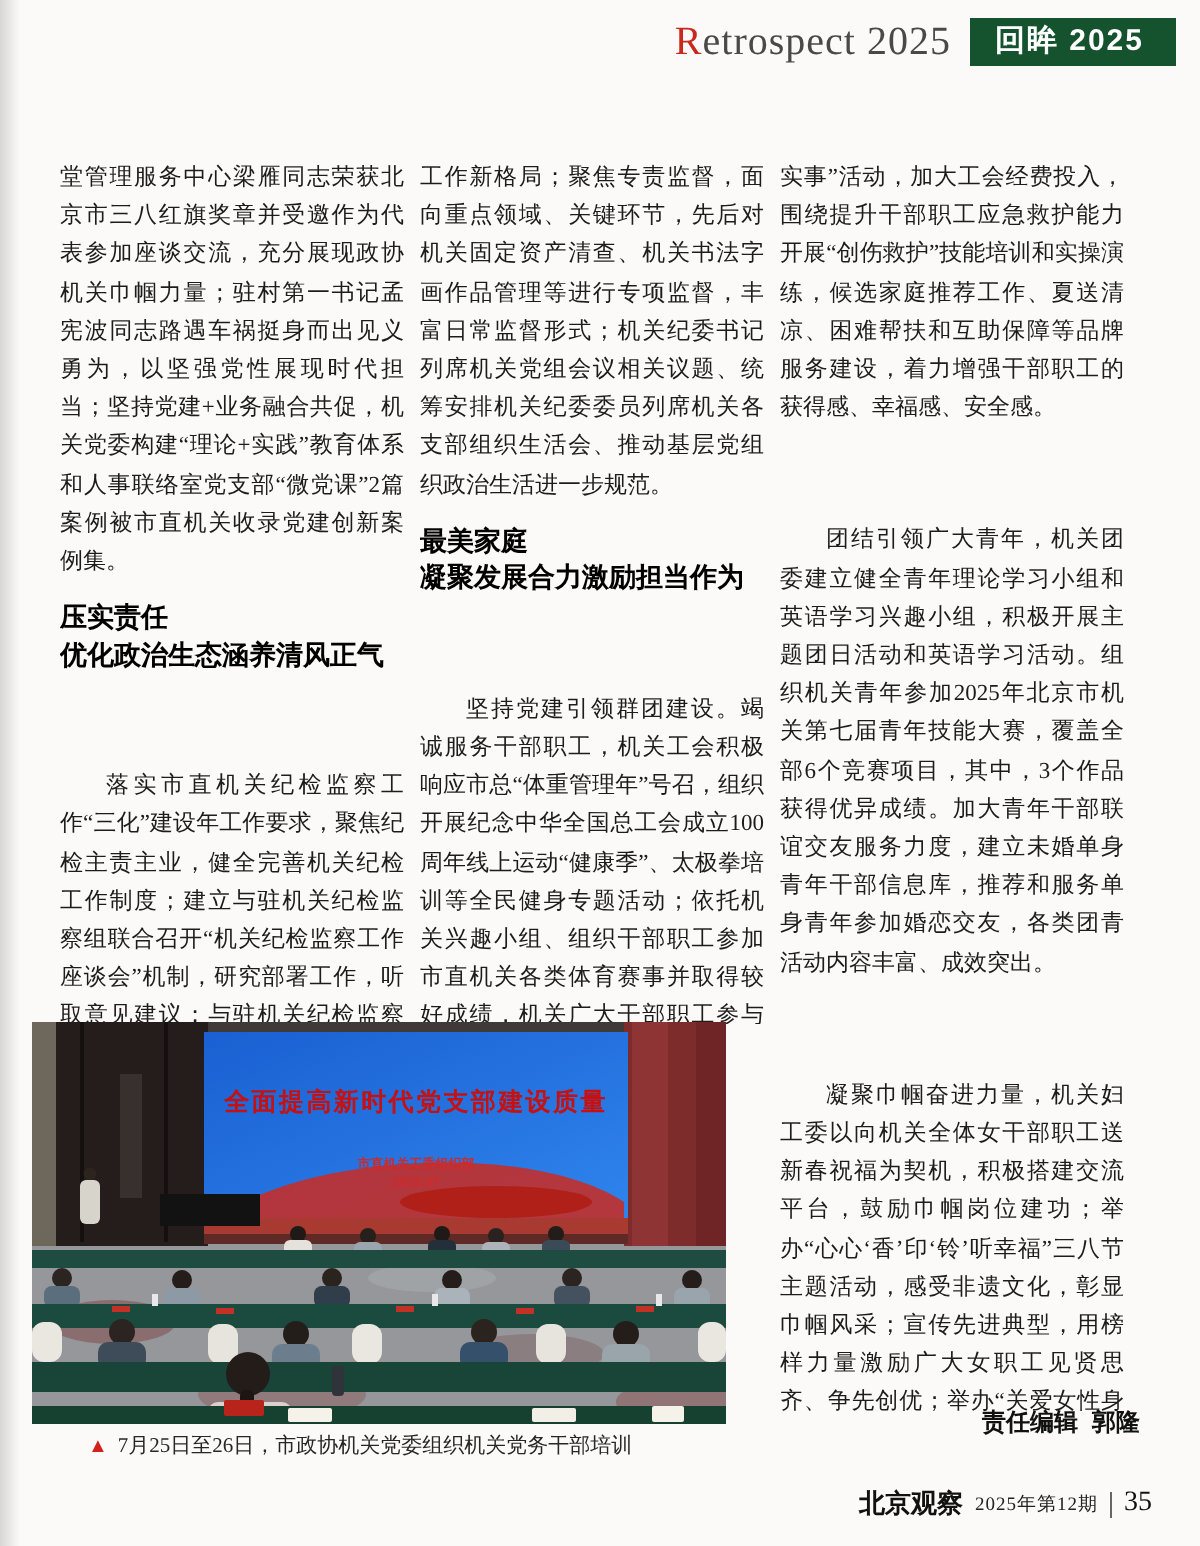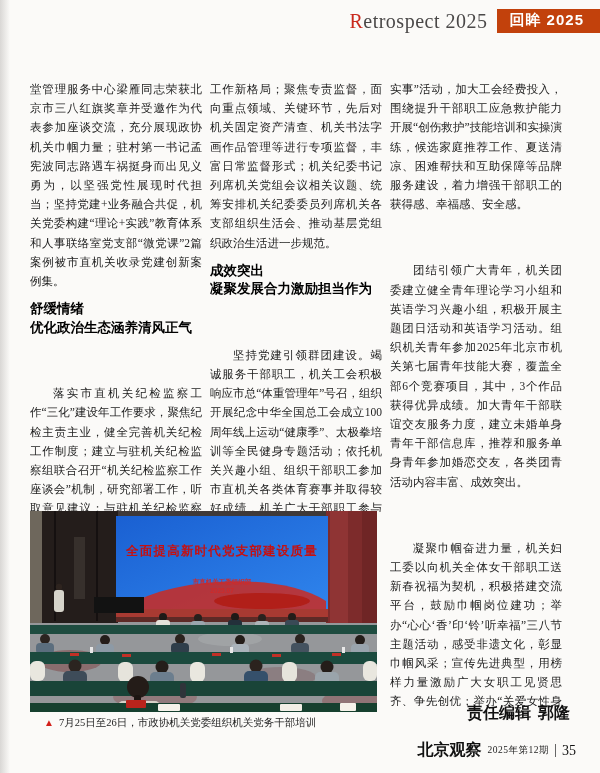--- a/index.html
+++ b/index.html
@@ -1,75 +1,75 @@
 <!DOCTYPE html>
 <html><head>
 <meta charset="utf-8">
 <style>
   html,body{margin:0;padding:0;background:#e9e8e6;}
   .page{position:relative;width:600px;height:773px;background:#fbfaf8;overflow:hidden;
         font-family:"Liberation Serif","DejaVu Serif",serif;color:#1e1e1e;margin:0 auto;}
   .edge-left{position:absolute;left:0;top:0;width:10px;height:100%;
         background:linear-gradient(90deg,#d9d7d5,rgba(255,255,255,0));}
   
-  .header{position:absolute;top:9px;right:0;display:flex;align-items:center;}
+  .header{position:absolute;top:9px;right:12px;display:flex;align-items:center;}
   .en-title{font-size:20px;color:#4a4848;letter-spacing:.5px;margin-right:10px;}
   .en-title .r{color:#c9291d;}
-  .badge{background:#c2410c;color:#fff;font-family:"Liberation Sans",sans-serif;
+  .badge{background:#14532d;color:#fff;font-family:"Liberation Sans",sans-serif;
         font-weight:bold;font-size:15px;padding:2px 16px 3px 12px;letter-spacing:1px;}
   
   .columns{position:absolute;left:30px;top:80px;width:541px;display:flex;gap:8px;}
   .col{width:172px;font-size:11.5px;line-height:19.2px;text-align:justify;color:#1c1c1c;}
   .col-1,.col-2{max-height:432px;overflow:hidden;}
   .col-3{max-height:626px;overflow:hidden;}
   p.para{margin:0;}
   p.indent{text-indent:2em;margin-top:47px;}
   .heading{font-family:"Liberation Sans","DejaVu Sans",sans-serif;font-weight:bold;
         font-size:13.5px;line-height:18.5px;color:#000;margin:9px 0 7px;text-align:left;}
   
-  .photo{position:absolute;left:30px;top:511px;width:347px;height:205px;overflow:hidden;}
+  .photo{position:absolute;left:16px;top:511px;width:347px;height:205px;overflow:hidden;}
   
   .caption{position:absolute;left:44px;top:716px;width:362px;font-size:10.5px;color:#262626;}
   .caption .tri{color:#d3201a;font-size:10px;margin-right:5px;}
   
   .editor{position:absolute;left:398px;top:703px;width:172px;text-align:right;
         font-family:"Liberation Sans","DejaVu Sans",sans-serif;font-weight:bold;
-        font-size:16px;color:#111;}
+        font-size:12px;color:#111;}
   .editor .name{margin-left:7px;}
   
   .footer{position:absolute;right:24px;bottom:12px;display:flex;align-items:center;gap:6px;}
-  .footer .mag{font-family:"Liberation Sans","DejaVu Sans",sans-serif;font-weight:bold;font-size:16px;color:#111;}
+  .footer .mag{font-family:"Liberation Sans","DejaVu Sans",sans-serif;font-weight:bold;font-size:13px;color:#111;}
   .footer .issue{font-size:9.5px;color:#222;letter-spacing:.5px;}
   .footer .sep{width:1px;height:13px;background:#666;}
   .footer .pg{font-size:14px;color:#111;}
 </style>
 </head>
 <body>
 
 <div class="page">
   <div class="edge-left"></div>
 
   <div class="header">
     <div class="en-title"><span class="r">R</span><span>etrospect 2025</span></div>
     <div class="badge">回眸 2025</div>
   </div>
 
   <div class="columns">
       <div class="col col-1">
         <p class="para"><span>堂管理服务中心梁雁同志荣获北京市三八红旗奖章并受邀作为代表参加座谈交流，充分展现政协机关巾帼力量；驻村第一书记孟宪波同志路遇车祸挺身而出见义勇为，以坚强党性展现时代担当；坚持党建+业务融合共促，机关党委构建“理论+实践”教育体系和人事联络室党支部“微党课”2篇案例被市直机关收录党建创新案例集。</span></p>
         <div class="heading">
-          <div class="heading-line">舒缓情绪</div>
+          <div class="heading-line">压实责任</div>
           <div class="heading-line">优化政治生态涵养清风正气</div>
         </div>
         <p class="para indent"><span>落实市直机关纪检监察工作“三化”建设年工作要求，聚焦纪检主责主业，健全完善机关纪检工作制度；建立与驻机关纪检监察组联合召开“机关纪检监察工作座谈会”机制，研究部署工作，听取意见建议；与驻机关纪检监察组共同研究制定《关于进一步加强驻市政协机关纪检监察组与市政协机关纪委协同联动的若干措施》，构建贯通协同、常态长效监督</span></p>
       </div>
       <div class="col col-2">
         <p class="para"><span>工作新格局；聚焦专责监督，面向重点领域、关键环节，先后对机关固定资产清查、机关书法字画作品管理等进行专项监督，丰富日常监督形式；机关纪委书记列席机关党组会议相关议题、统筹安排机关纪委委员列席机关各支部组织生活会、推动基层党组织政治生活进一步规范。</span></p>
         <div class="heading">
-          <div class="heading-line">成效突出</div>
+          <div class="heading-line">最美家庭</div>
           <div class="heading-line">凝聚发展合力激励担当作为</div>
         </div>
         <p class="para indent"><span>坚持党建引领群团建设。竭诚服务干部职工，机关工会积极响应市总“体重管理年”号召，组织开展纪念中华全国总工会成立100周年线上运动“健康季”、太极拳培训等全民健身专题活动；依托机关兴趣小组、组织干部职工参加市直机关各类体育赛事并取得较好成绩，机关广大干部职工参与热情高涨。加强组织建设，保障职工民主权利，高标准完成机关工会按期换届选举工作。深化“我为职工办</span></p>
       </div>
       <div class="col col-3">
         <p class="para"><span>实事”活动，加大工会经费投入，围绕提升干部职工应急救护能力开展“创伤救护”技能培训和实操演练，候选家庭推荐工作、夏送清凉、困难帮扶和互助保障等品牌服务建设，着力增强干部职工的获得感、幸福感、安全感。</span></p>
         <p class="para indent"><span>团结引领广大青年，机关团委建立健全青年理论学习小组和英语学习兴趣小组，积极开展主题团日活动和英语学习活动。组织机关青年参加2025年北京市机关第七届青年技能大赛，覆盖全部6个竞赛项目，其中，3个作品获得优异成绩。加大青年干部联谊交友服务力度，建立未婚单身青年干部信息库，推荐和服务单身青年参加婚恋交友，各类团青活动内容丰富、成效突出。</span></p>
         <p class="para indent"><span>凝聚巾帼奋进力量，机关妇工委以向机关全体女干部职工送新春祝福为契机，积极搭建交流平台，鼓励巾帼岗位建功；举办“心心‘香’印‘铃’听幸福”三八节主题活动，感受非遗文化，彰显巾帼风采；宣传先进典型，用榜样力量激励广大女职工见贤思齐、争先创优；举办“关爱女性身心健康”主题活动，帮助女同志释放压力、舒缓情绪；积极做好“最美家庭”候选家庭推荐工作，推进家庭家教家风建设，弘扬社会新风正气。</span></p>
       </div>
     </div>

